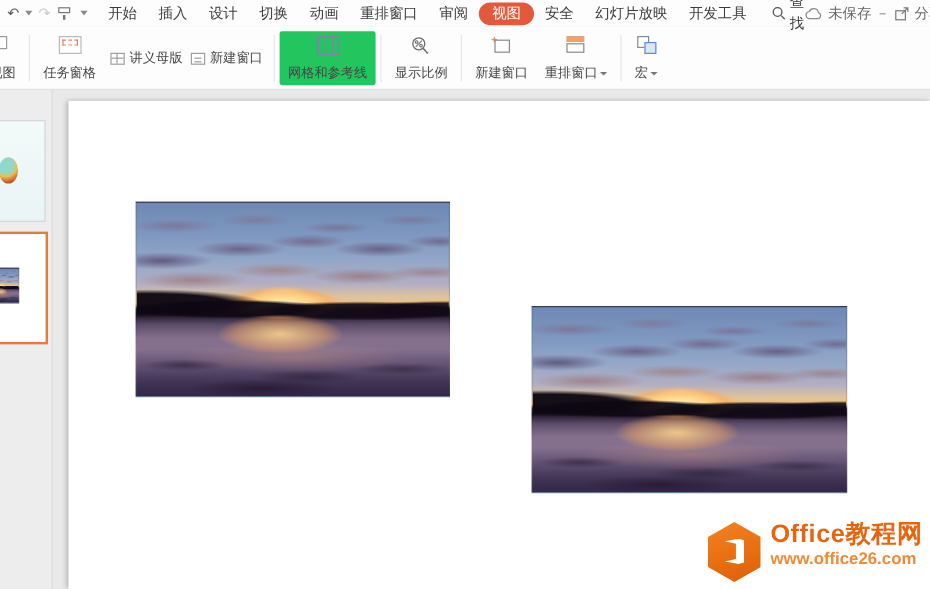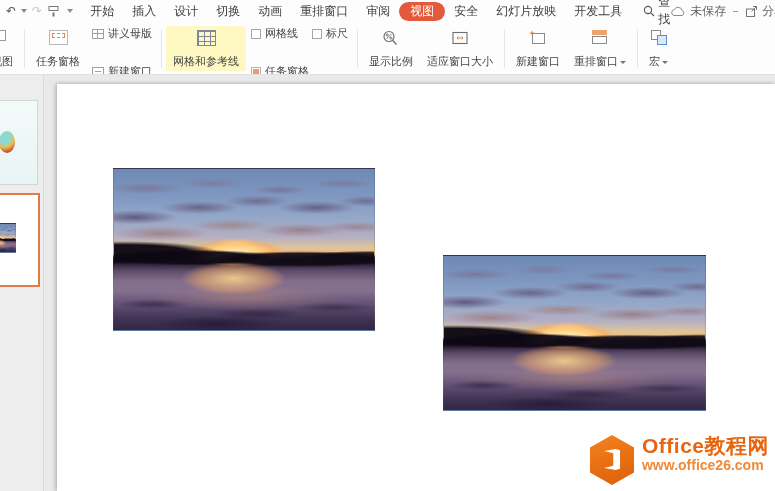--- a/index.html
+++ b/index.html
@@ -21,23 +21,23 @@
             font-size:12px;color:#666;white-space:nowrap}
   .dash{width:5px;height:1px;background:#999;display:inline-block;margin:0 3px}
   svg{display:block}
   
   .ribbon{position:absolute;top:22px;left:0;right:0;height:53px;background:#fdfdfd;
           border-bottom:1px solid #e2e2e2;display:flex;align-items:stretch;overflow:hidden;
           box-sizing:border-box;padding:4px 0 3px 0;z-index:4}
   .rbig{display:flex;flex-direction:column;align-items:center;justify-content:space-between;
         padding:4px 7px;font-size:11px;color:#454545;white-space:nowrap;border-radius:2px}
   .rbig .lbl{line-height:12px}
-  .hl{background:#fef9c3}
+  .hl{background:#22c55e}
   .rdiv{width:1px;background:#e6e6e6;margin:3px 4px}
-  .rstack{display:flex;flex-direction:column;gap:23px;
+  .rstack{display:flex;flex-direction:row;gap:7px;
           font-size:11px;color:#454545;padding:0 5px}
   .rsmall{display:flex;align-items:center;gap:4px;white-space:nowrap}
   .cbrow{display:flex;gap:14px}
   .cb{width:10px;height:10px;border:1px solid #a6a6a6;background:#fff;box-sizing:border-box}
   .cb.task{position:relative;border-color:#b5b5b5}
   .cb.task::after{content:"";position:absolute;inset:1px;background:#f09a72}
   .ddmark{width:0;height:0;border-left:3px solid transparent;border-right:3px solid transparent;
           border-top:3px solid #777;display:inline-block;margin-left:2px;vertical-align:middle}
   
   .ico-clip{width:11px;height:9px;border:1px solid #9a9a9a;background:#fff;margin-left:-5px} 
@@ -202,60 +202,35 @@
       <span>新建窗口</span>
     </div>
   </div>
   <div class="rdiv"></div>
 
   <div class="rbig hl">
     <span class="ico-grid"></span>
     <span class="lbl">网格和参考线</span>
   </div>
 
-  <div class="rstack">
-    <div class="cbrow">
-      <div class="rsmall">
-        <span class="cb"></span>
-        <span>网格线</span>
-      </div>
-      <div class="rsmall">
-        <span class="cb"></span>
-        <span>标尺</span>
-      </div>
-    </div>
-    <div class="rsmall">
-      <span class="cb task"></span>
-      <span>任务窗格</span>
-    </div>
-  </div>
   <div class="rdiv"></div>
 
   <div class="rbig">
     <span>
       <svg width="18" height="16" viewBox="0 0 18 16">
           <circle cx="7" cy="6.5" r="5" fill="none" stroke="#6d6d6d" stroke-width="1.1"></circle>
           <line x1="10.6" y1="10.2" x2="14.5" y2="14.5" stroke="#6d6d6d" stroke-width="1.3"></line>
           <circle cx="5.2" cy="5" r="1.1" fill="none" stroke="#6d6d6d" stroke-width=".9"></circle>
           <circle cx="8.8" cy="8" r="1.1" fill="none" stroke="#6d6d6d" stroke-width=".9"></circle>
           <line x1="4.4" y1="9" x2="9.6" y2="3.8" stroke="#6d6d6d" stroke-width=".9"></line>
         </svg>
     </span>
     <span class="lbl">显示比例</span>
   </div>
 
-  <div class="rbig">
-    <span>
-      <svg width="20" height="16" viewBox="0 0 20 16">
-          <rect x="3" y="2.5" width="14" height="11" fill="none" stroke="#6d6d6d" stroke-width="1.1"></rect>
-          <path d="M7 8 h6 M8.2 6.5 L7 8 l1.2 1.5 M11.8 6.5 L13 8 l-1.2 1.5" fill="none" stroke="#e8835a" stroke-width="1"></path>
-        </svg>
-    </span>
-    <span class="lbl">适应窗口大小</span>
-  </div>
   <div class="rdiv"></div>
 
   <div class="rbig">
     <span class="ico-newwin"></span>
     <span class="lbl">新建窗口</span>
   </div>
 
   <div class="rbig">
     <span class="ico-arrange"></span>
     <span class="lbl"><span>重排窗口</span><span class="ddmark"></span></span>

